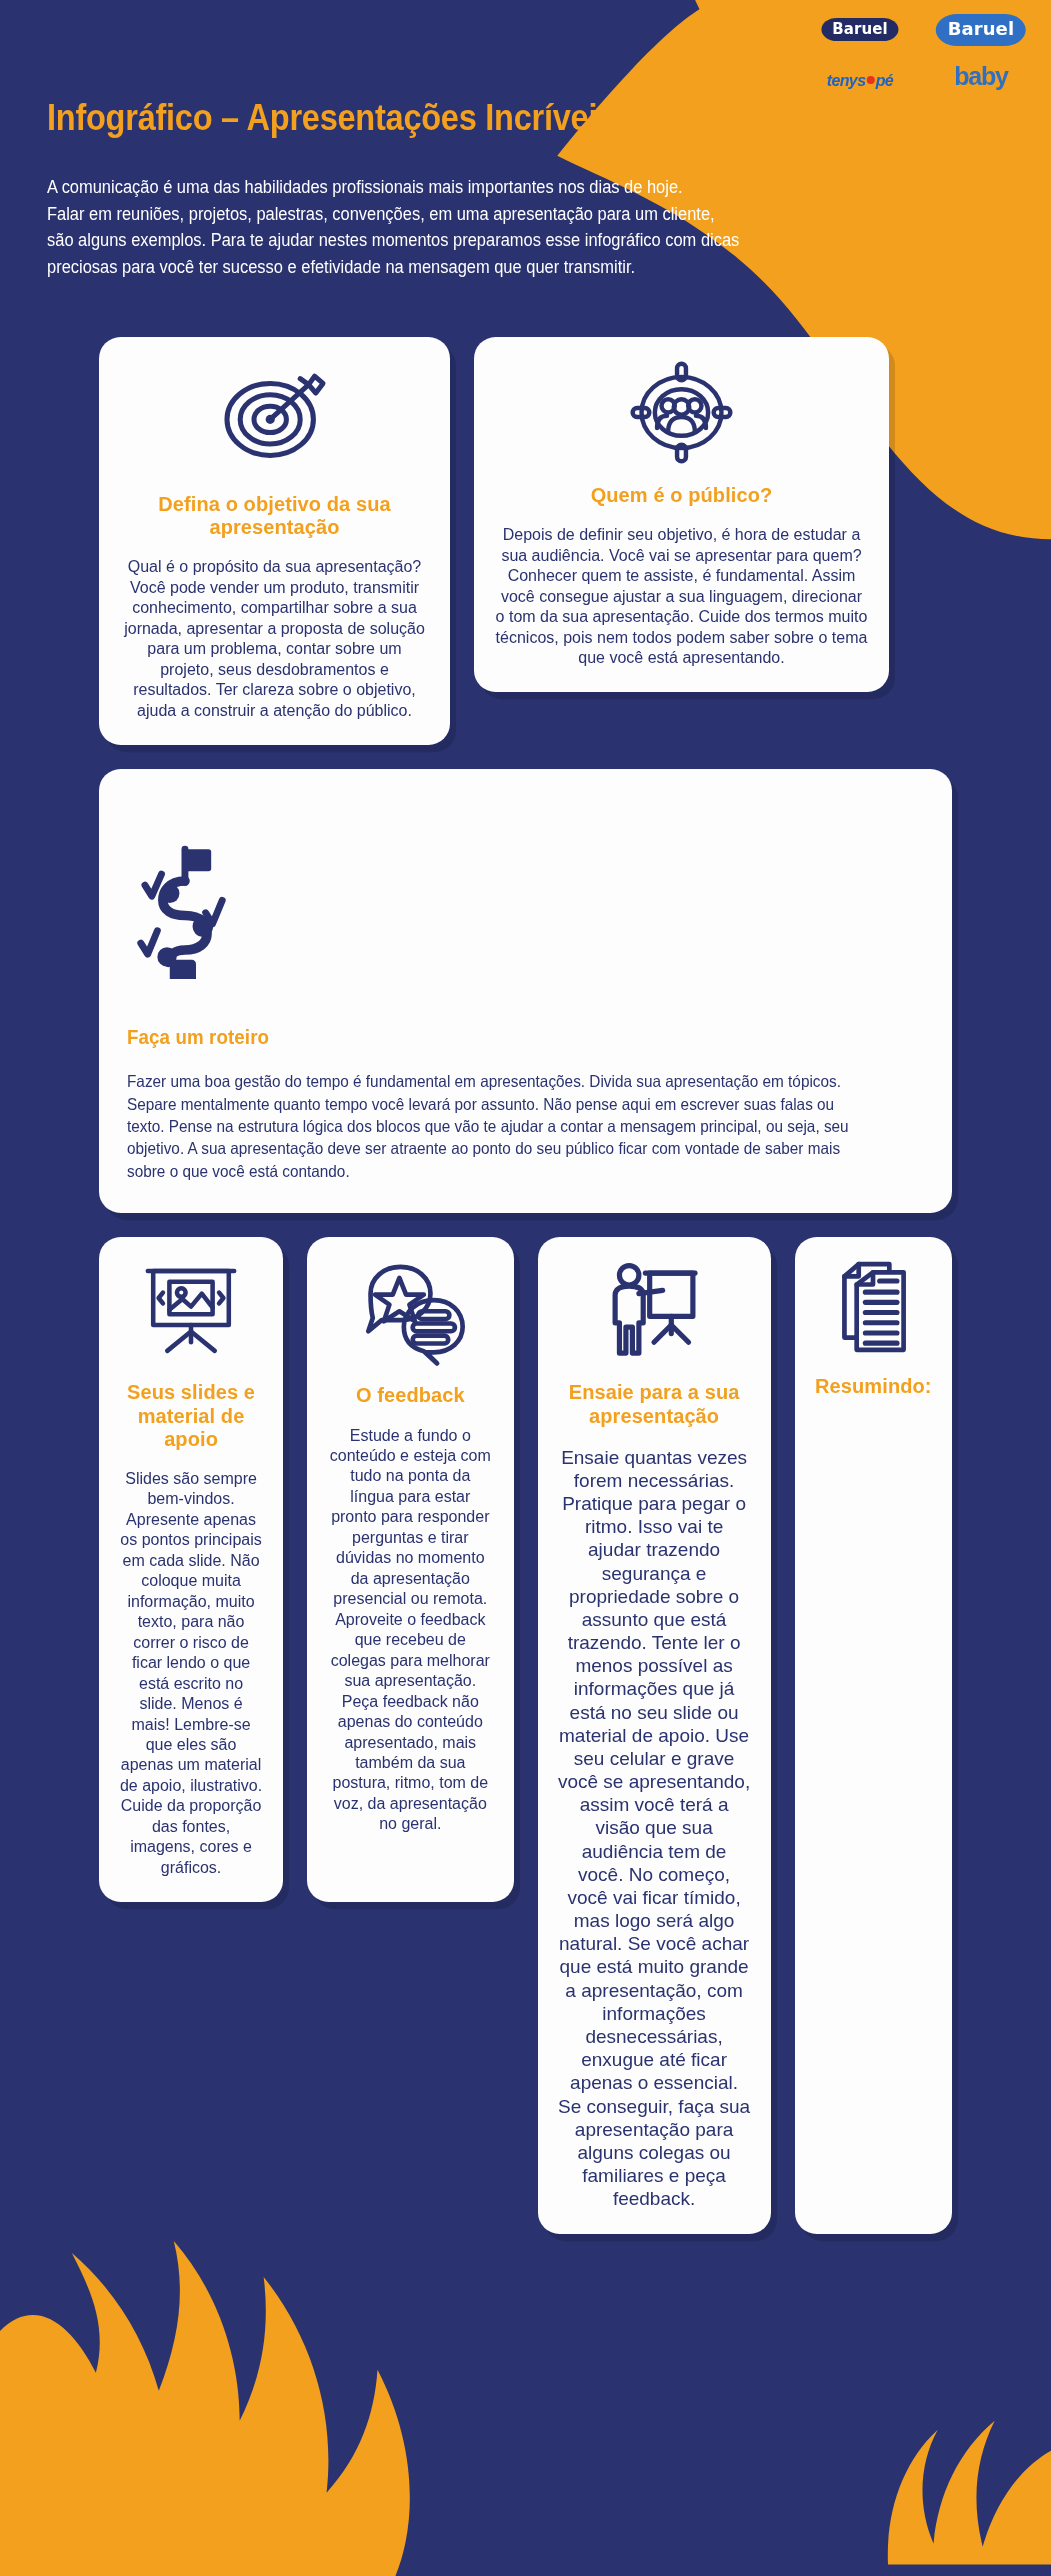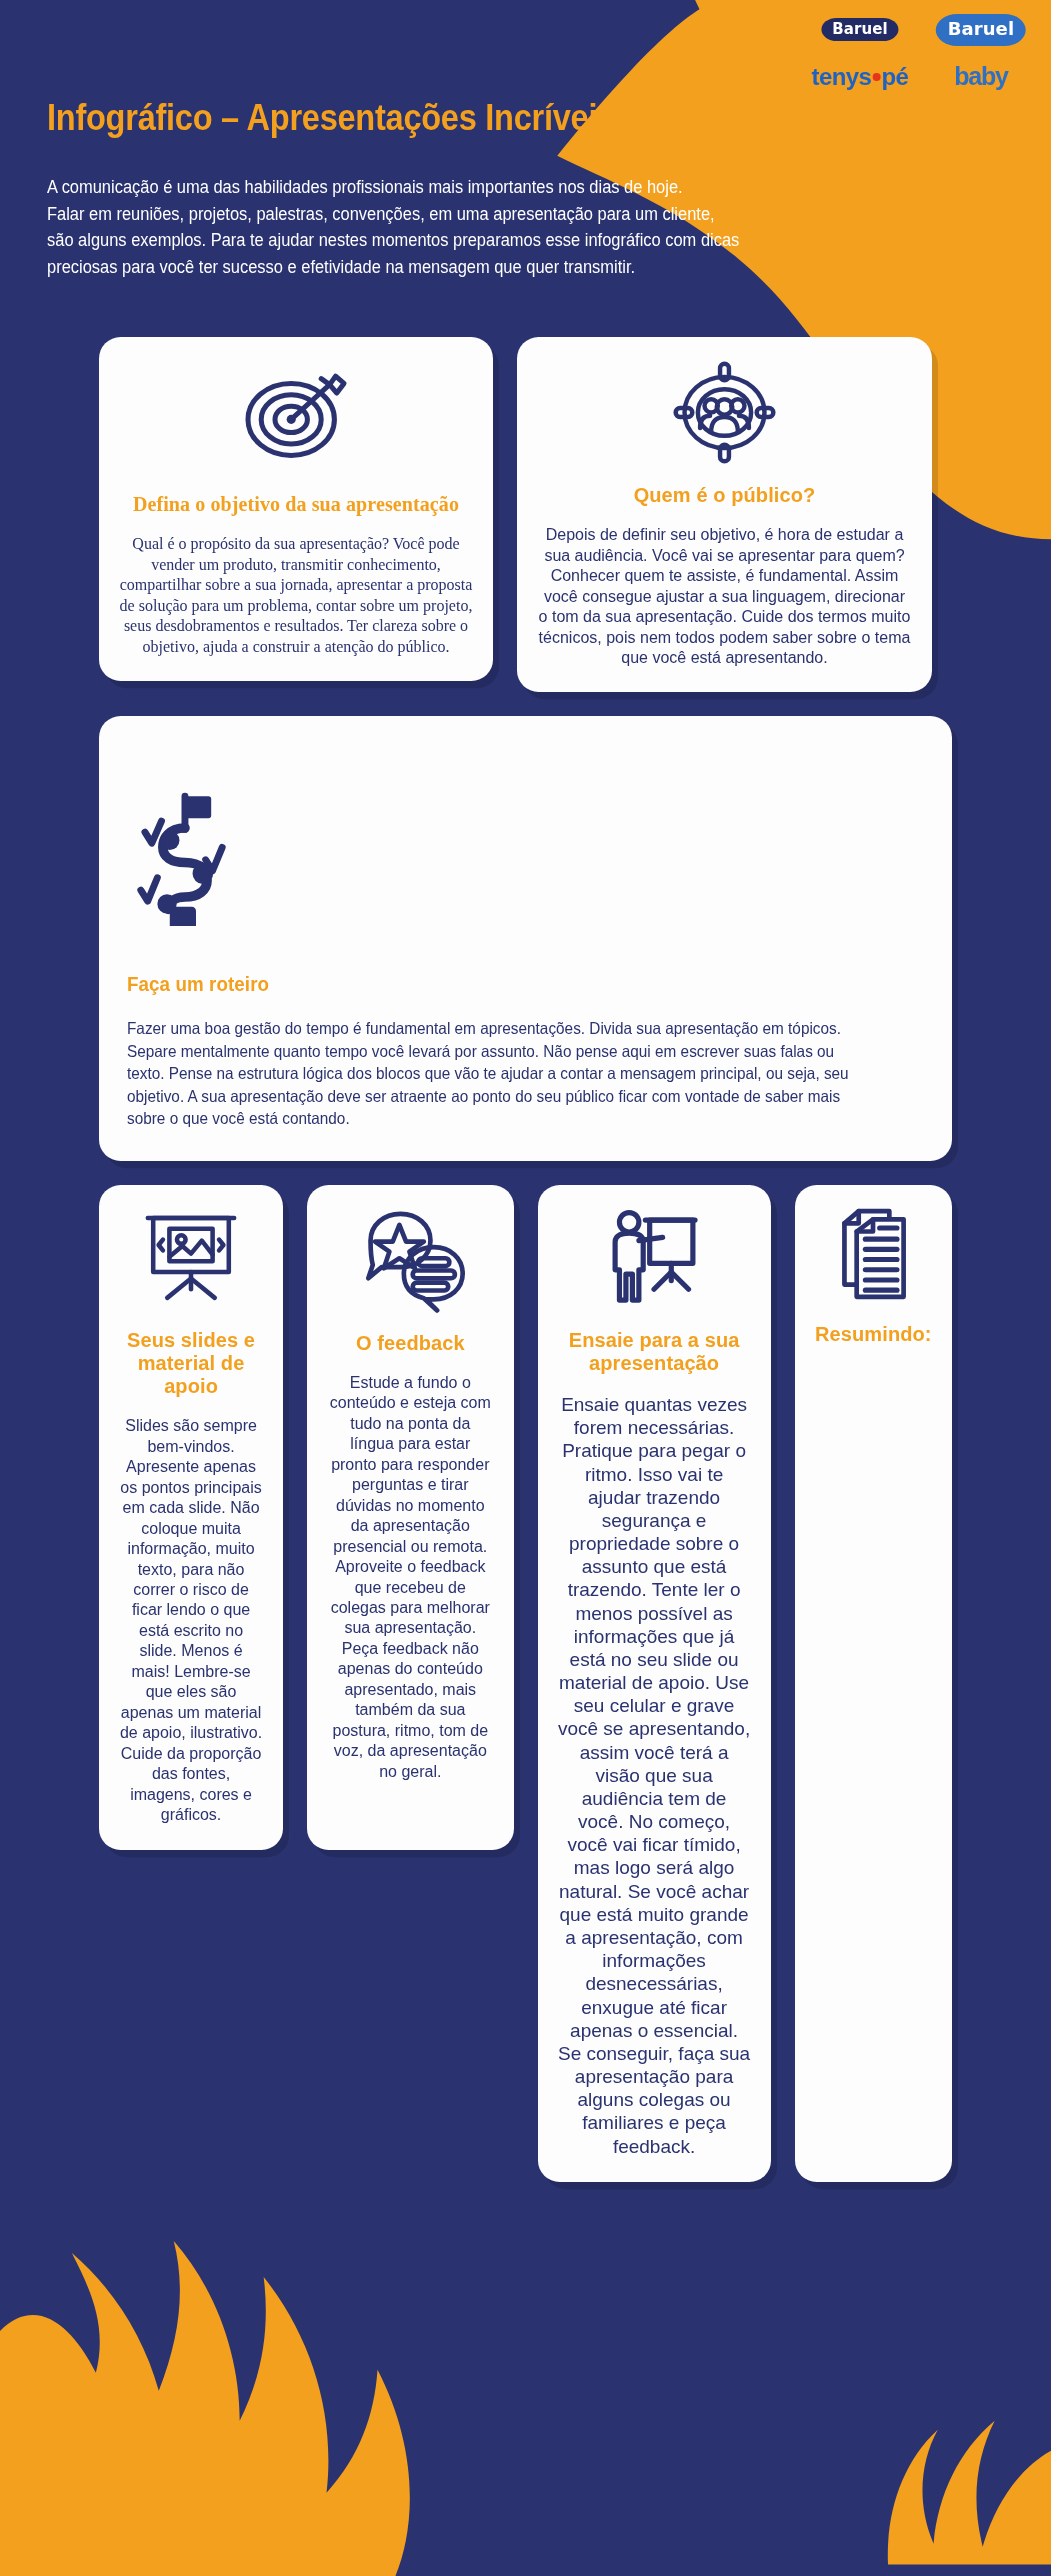--- a/index.html
+++ b/index.html
@@ -19,21 +19,21 @@
     position:absolute;left:50%;transform:translateX(-50%);top:3.6px;
     padding:3.6px 10.8px 4.8px;border-radius:24px/18px;
     font-size:15px;font-weight:700;letter-spacing:0.1px;color:#ffffff;
     font-family:"DejaVu Sans","Liberation Sans",sans-serif;white-space:nowrap;line-height:1;
   }
   .logo-tenys .blobtag{background:#222b63;}
   .logo-baby  .blobtag{background:#2f6fc4;padding:6px 12px 7.2px;font-size:18px;top:0;}
 
   .wordmark{
     position:absolute;left:50%;transform:translateX(-50%);bottom:2.4px;
-    font-size:24px;font-weight:800;color:#1e63c4;
+    font-size:16px;font-weight:800;font-style:italic;color:#1e63c4;
     white-space:nowrap;line-height:1;letter-spacing:-0.6px;
   }
   .logo-baby .wordmark{color:#2f6fc4;font-style:normal;font-size:25px;letter-spacing:-1.2px;}
   .reddot{display:inline-block;width:7.8px;height:7.8px;border-radius:50%;background:#e8341c;
           vertical-align:middle;margin:0 1.2px 3.6px 1.2px;}
 
   .title{
     position:absolute;left:47px;top:99px;
     color:#f2a01e;font-size:37px;font-weight:700;letter-spacing:-0.3px;
     line-height:1.05;white-space:nowrap;
@@ -124,21 +124,21 @@
     <span>Falar em reuniões, projetos, palestras, convenções, em uma apresentação para um cliente,</span>
     <span>são alguns exemplos. Para te ajudar nestes momentos preparamos esse infográfico com dicas</span>
     <span>preciosas para você ter sucesso e efetividade na mensagem que quer transmitir.</span>
   </div>
 </div>
 
 <div class="grid">
 
   <div class="col-wrap">
 
-    <div class="card" style="width:394px;font-family:Liberation Serif, serif;">
+    <div class="card" style="width:351px;">
       <div class="icon-wrap">
         <svg class="icon" width="120" height="120" viewBox="0 0 100 100" fill="none" stroke="#2a3270" stroke-width="4.2" stroke-linecap="round" stroke-linejoin="round">
           <ellipse cx="46" cy="52" rx="36" ry="30"></ellipse>
           <ellipse cx="46" cy="52" rx="25" ry="20.5"></ellipse>
           <ellipse cx="46" cy="52" rx="13.5" ry="11"></ellipse>
           <circle cx="46" cy="52" r="3.8" fill="#2a3270" stroke="none"></circle>
           <path d="M46,52 L78,23"></path>
           <path d="M71,18 L78,23 L83,16 L90,22 L84,30 L78,23"></path>
         </svg>
       </div>

